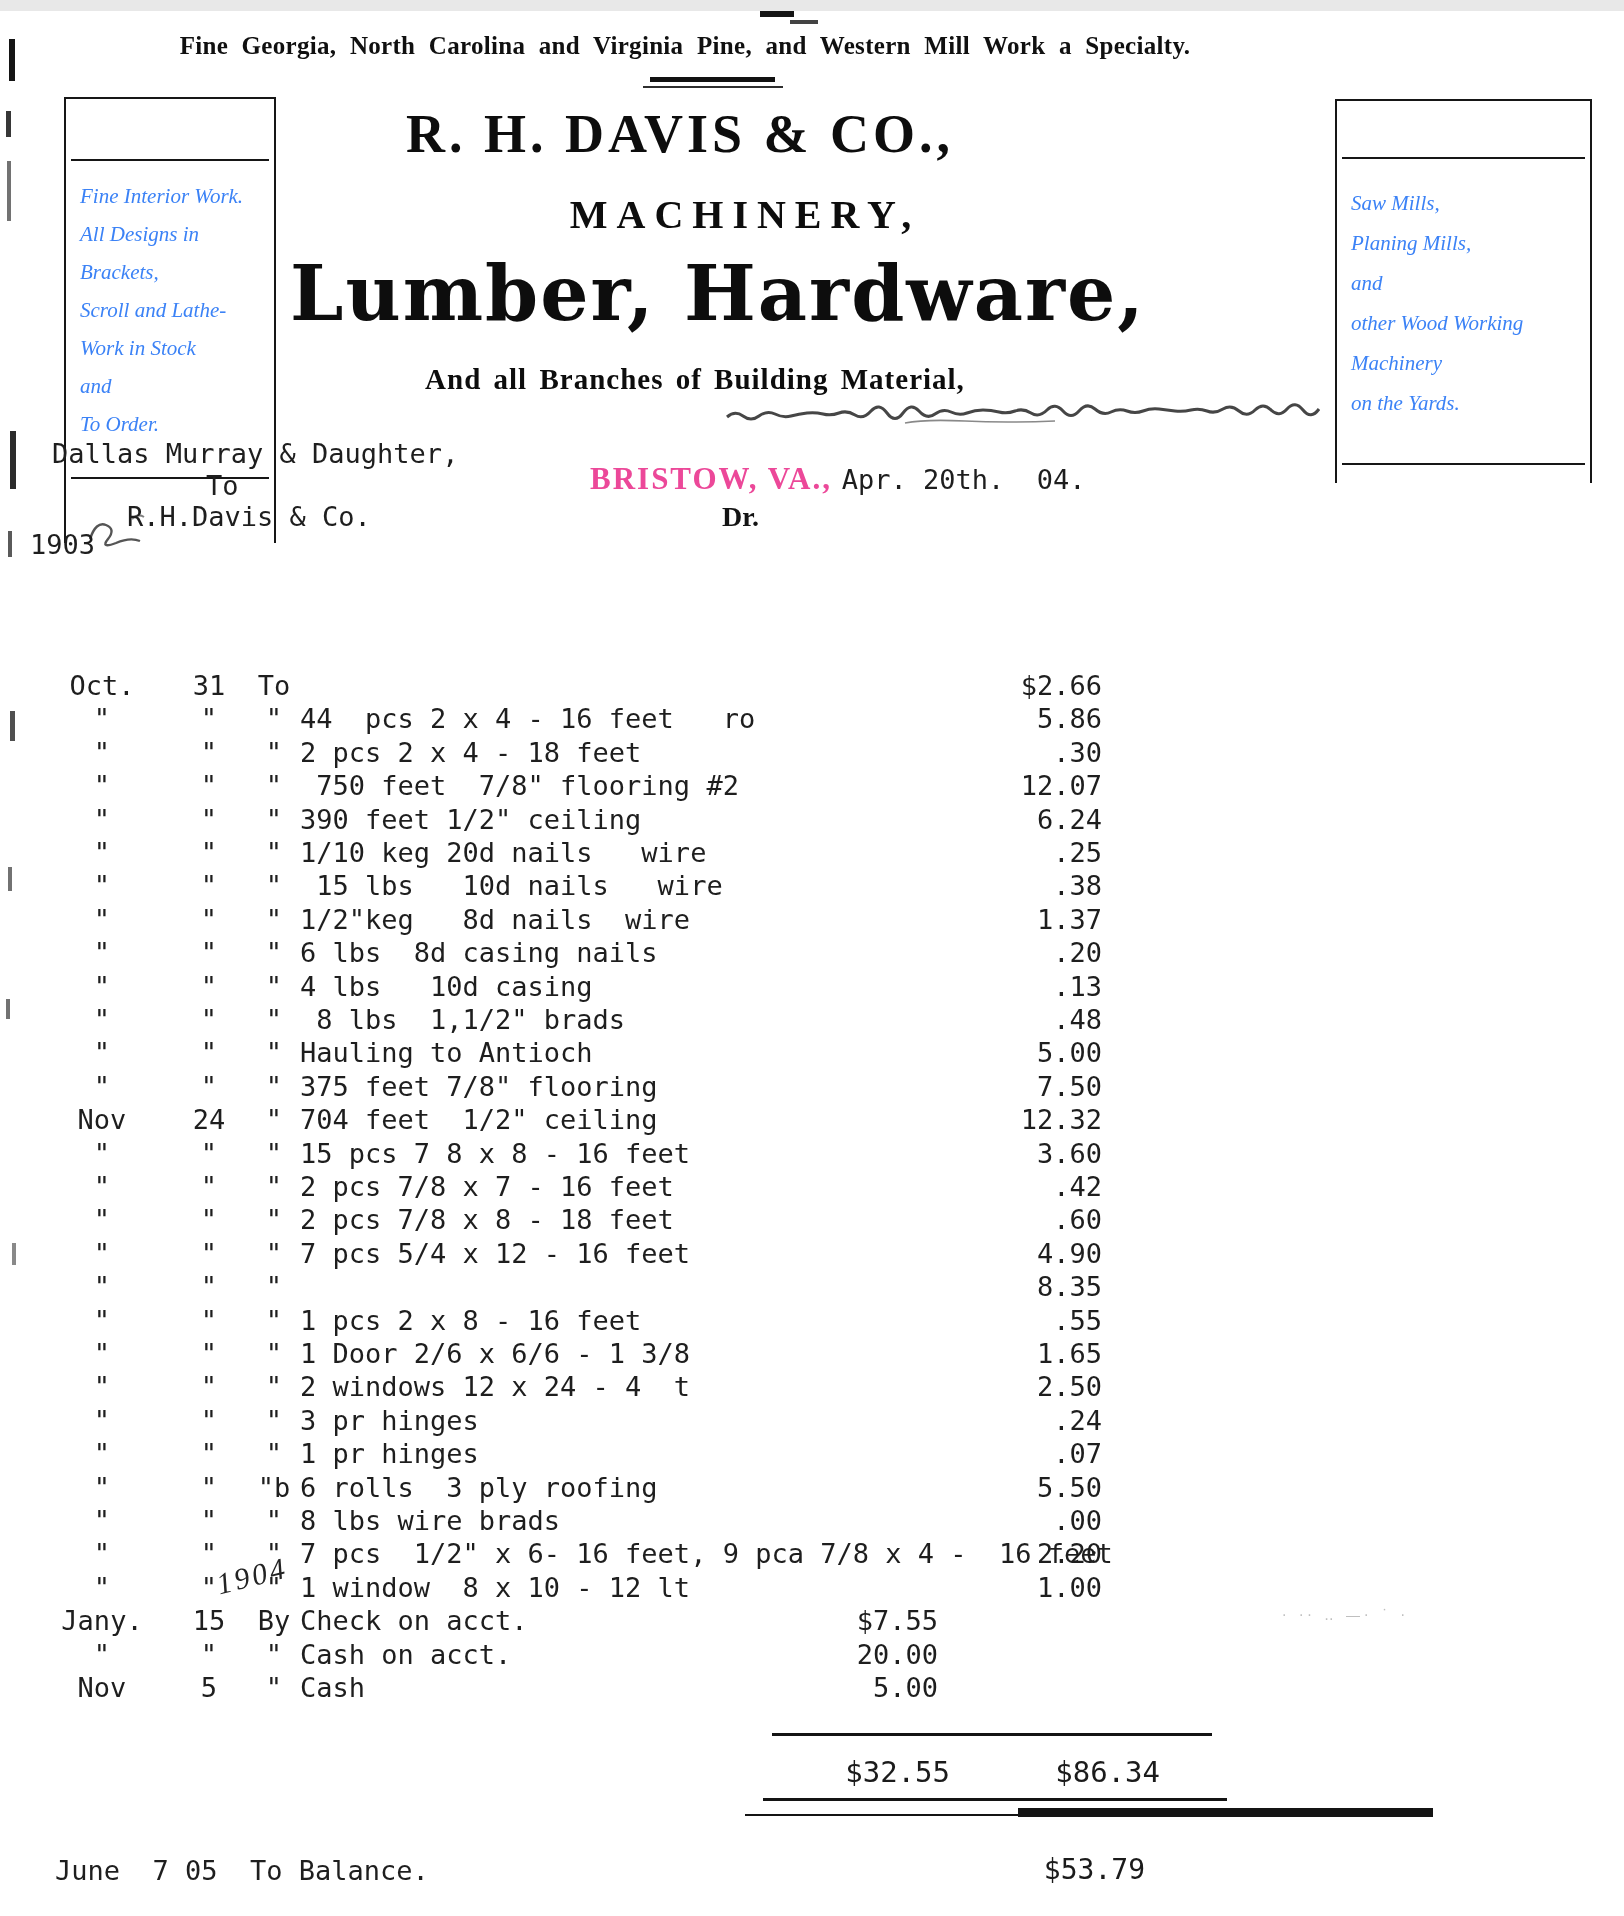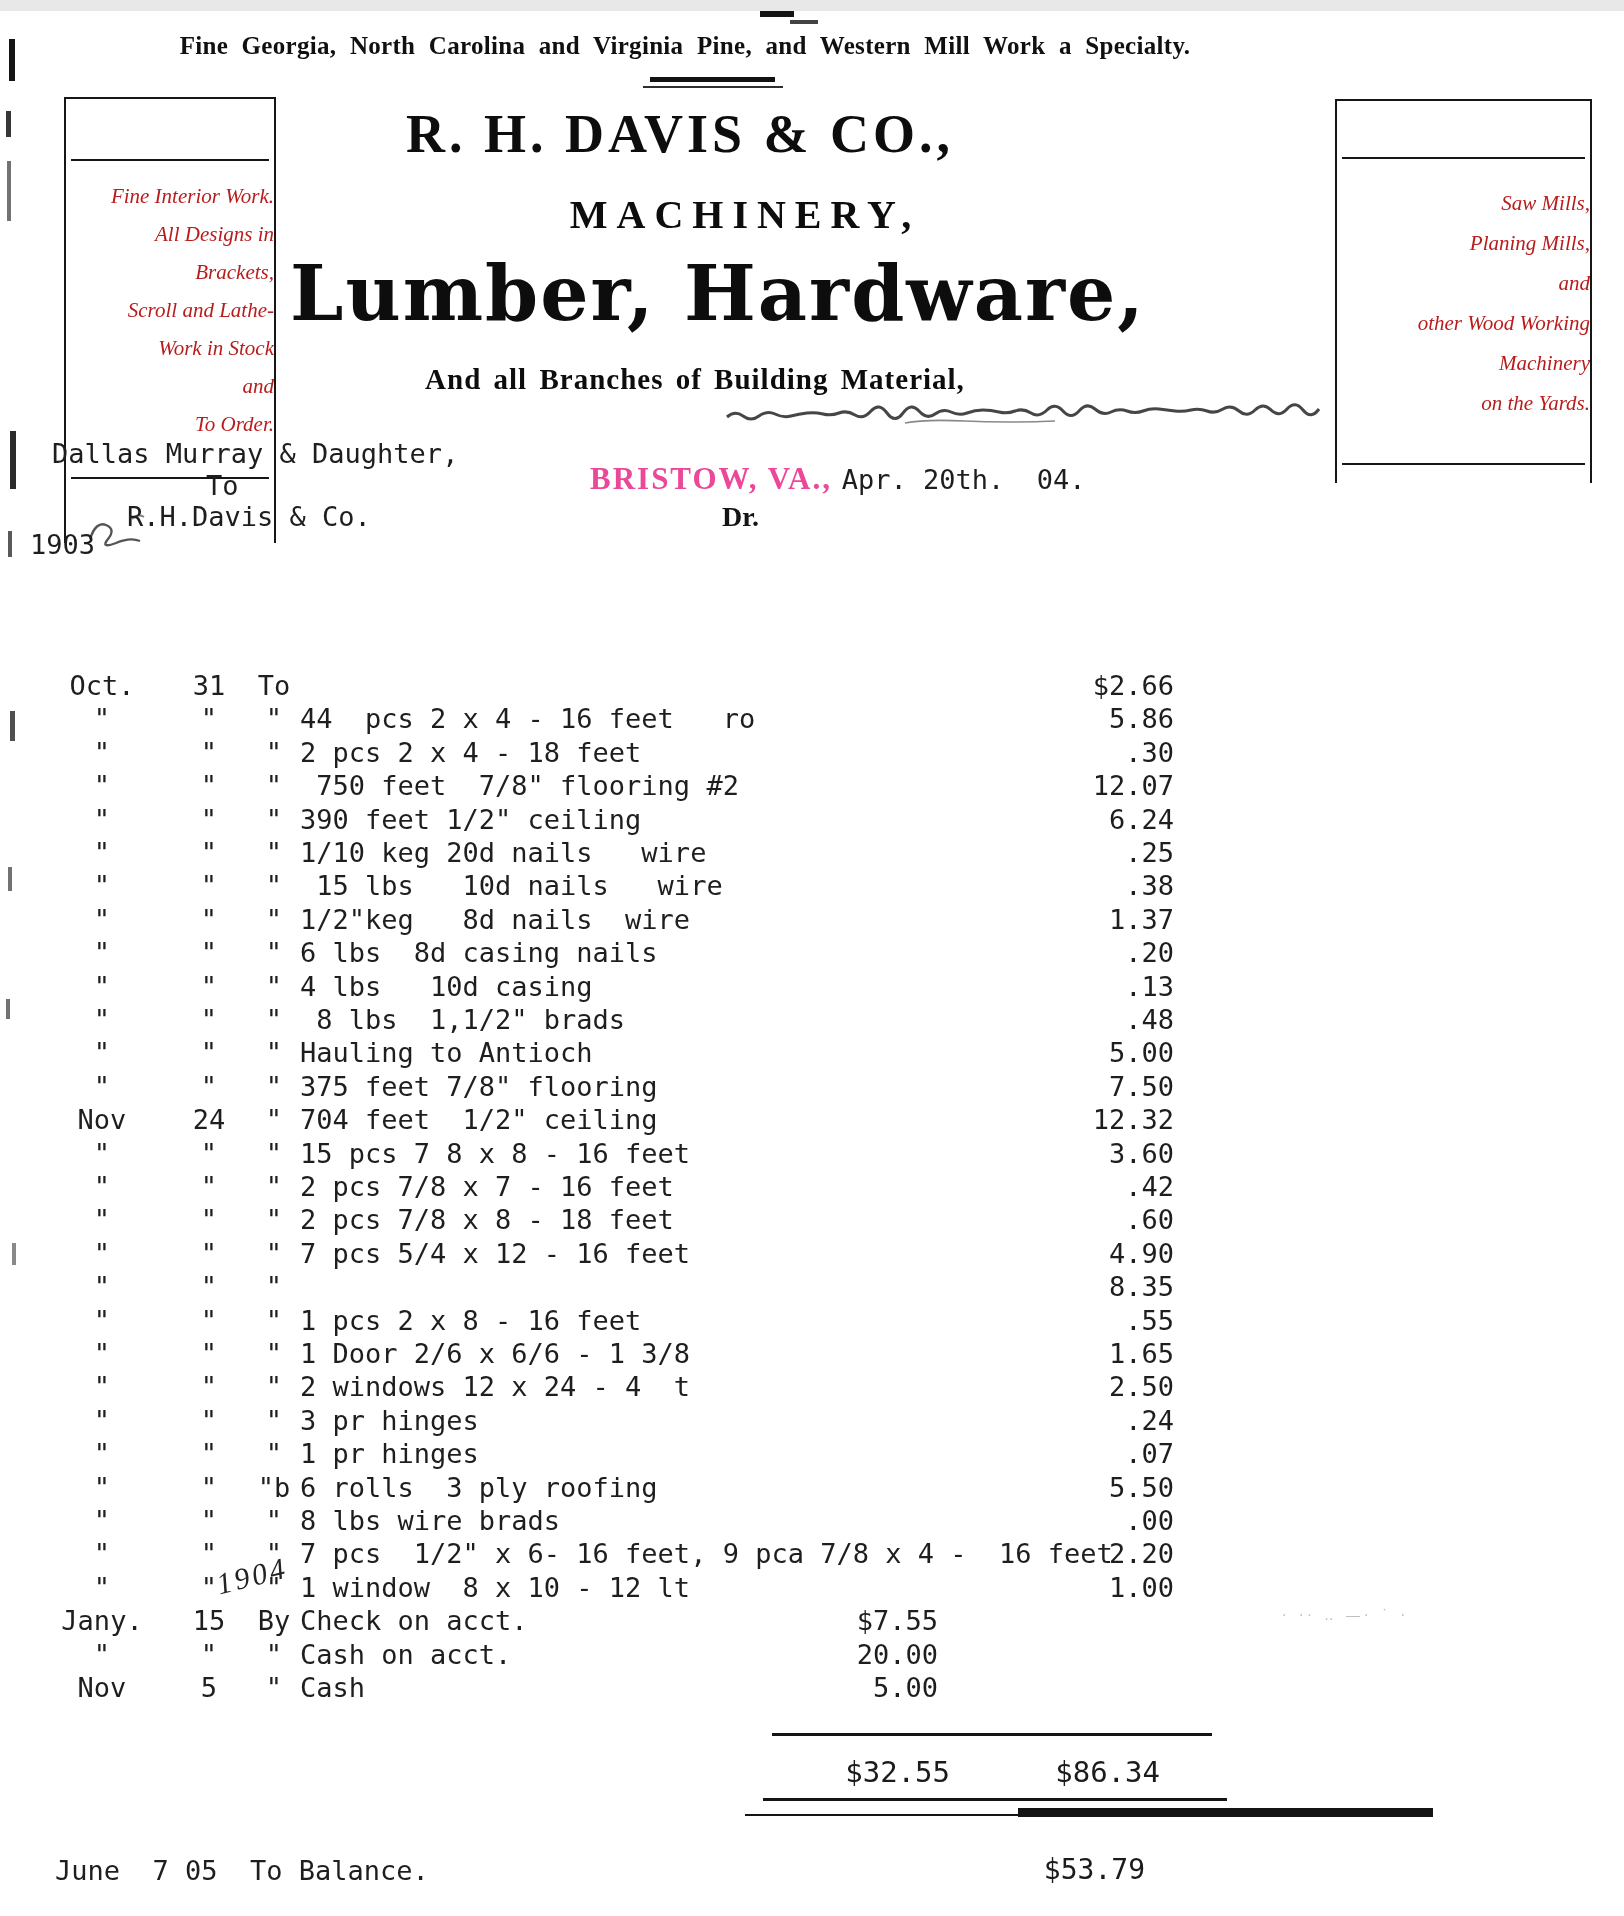--- a/index.html
+++ b/index.html
@@ -7,39 +7,39 @@
         color:#1b1b1b;overflow:hidden;font-family:"DejaVu Sans Mono",monospace}
   .abs{position:absolute}
   .mono{font:27px/33px "DejaVu Sans Mono",monospace;white-space:pre;color:#1e1e1e}
   
   .tagline{left:0;top:20px;width:1370px;text-align:center;
            font:bold 25px/30px "Liberation Serif",serif;word-spacing:7px;letter-spacing:.3px;color:#101010}
   .tag-ul1{left:650px;top:66px;width:125px;height:5px;background:#121212}
   .tag-ul2{left:643px;top:75px;width:140px;height:2px;background:#2e2e2e}
   .sidebox{border:2px solid #161616;border-bottom:none}
   .box-rule{position:absolute;left:5px;right:5px;height:2px;background:#161616}
-  .boxlines{position:absolute;left:0;right:0;text-align:right;
-            font:italic 21px/38px "Liberation Serif",serif;color:#b91c1c}
+  .boxlines{position:absolute;left:14px;right:0;text-align:left;
+            font:italic 21px/38px "Liberation Serif",serif;color:#3b82f6}
   .masthead-line{text-align:center;color:#0d0d0d;font-family:"Liberation Serif",serif;white-space:nowrap}
   .co-name{font-weight:bold;font-size:54px;letter-spacing:4px}
   .co-mach{font-weight:bold;font-size:40px;letter-spacing:9px}
   .co-lumber{font-family:"DejaVu Serif",serif;font-weight:bold;font-size:76px;letter-spacing:2px}
   .co-branches{font-weight:bold;font-size:29px;letter-spacing:1px;word-spacing:4px}
   
   .bristow{font:bold 31px "Liberation Serif",serif;letter-spacing:2px;color:#ec4899}
   .drmark{font:bold 28px "Liberation Serif",serif;color:#141414}
   
   .row{position:absolute;left:0;width:1624px;height:34px}
   .row span{position:absolute;top:0;white-space:pre;font:27px/33px "DejaVu Sans Mono",monospace;color:#1e1e1e}
   .c-m{left:42px;width:120px;text-align:center}
   .c-d{left:176px;width:66px;text-align:center}
   .c-k{left:244px;width:60px;text-align:center}
   .c-desc{left:300px}
   .c-amt{width:170px;text-align:right}
-  .amt-charge{left:1004px}
+  .amt-charge{left:932px}
   .amt-pay{left:768px}
   .totalfig{font:29px "DejaVu Sans Mono",monospace;white-space:pre;text-align:right;width:160px}
   .hrule{background:#141414}
   .handwrit{font:italic 30px "Liberation Serif",serif;color:#232323;transform:rotate(-14deg);letter-spacing:3px}
   .smudge{font:14px "DejaVu Sans",sans-serif;color:#bfbfbf;letter-spacing:4px}
   .artifact{position:absolute;background:#141414}
 </style>
 </head>
 <body>
 

